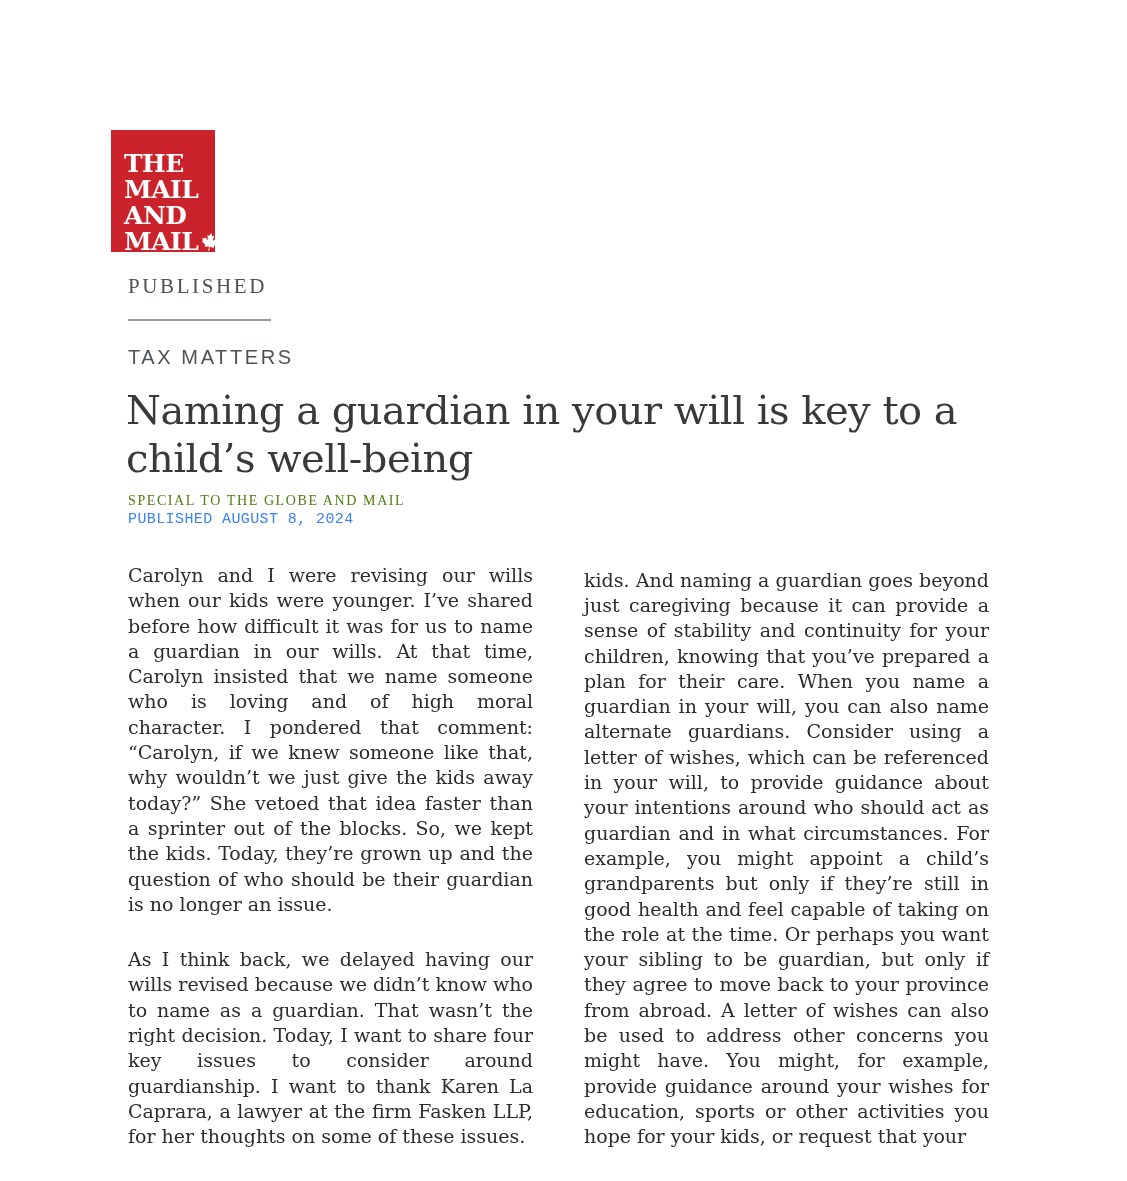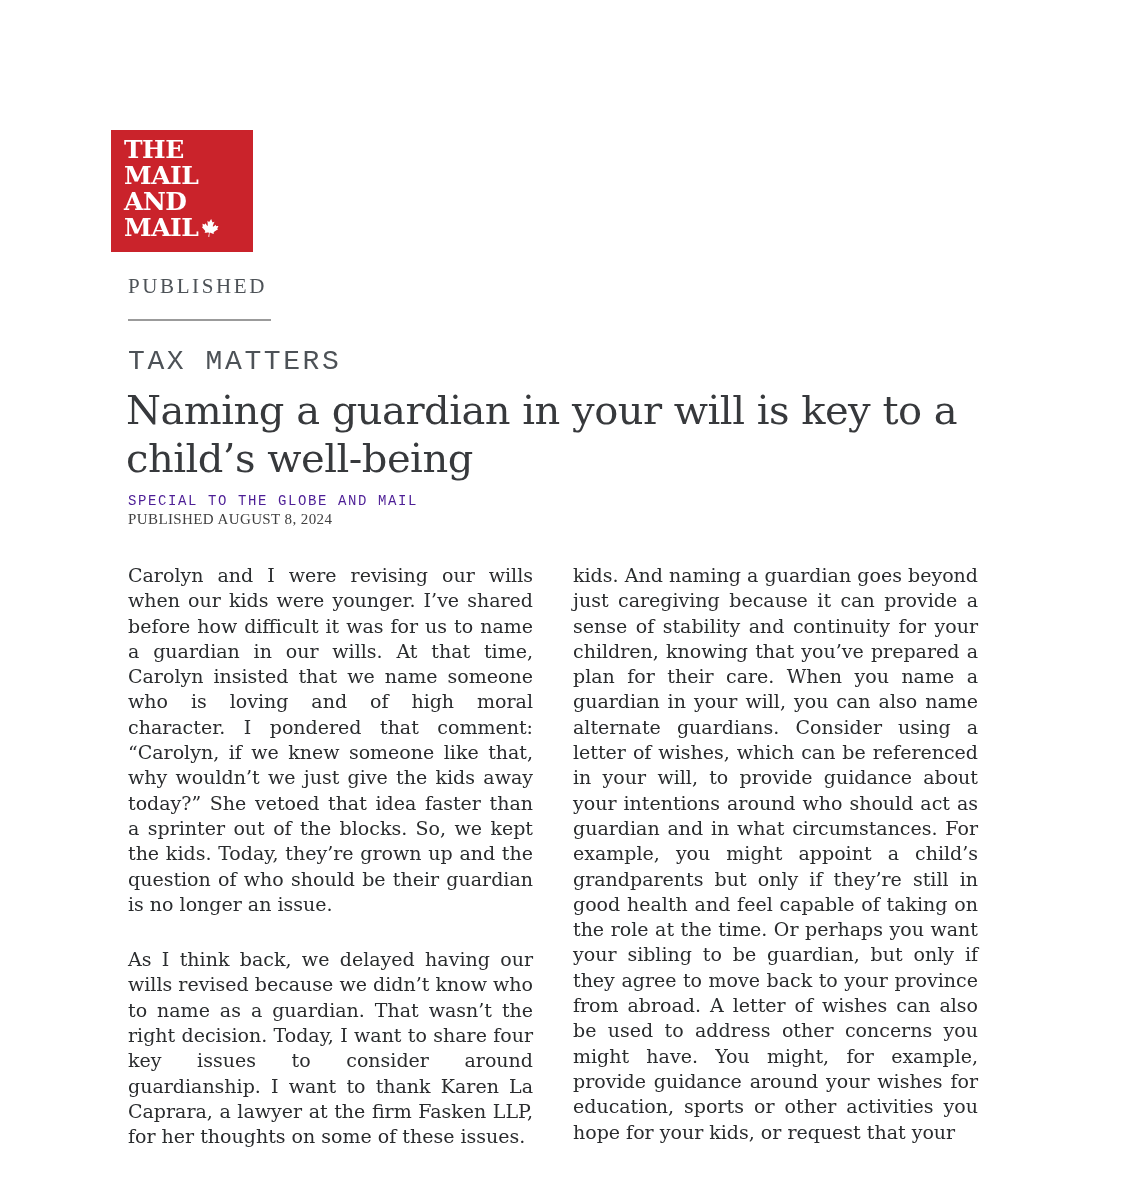--- a/index.html
+++ b/index.html
@@ -6,24 +6,24 @@
   .page{
     position:relative;
     width:1127px;height:1181px;
     background:#ffffff;
     overflow:hidden;
     font-family:"DejaVu Serif","Liberation Serif",serif;
   }
   
   .logo{
     position:absolute;left:111px;top:130px;
-    width:142px;height:122px;
+    width:104px;height:122px;
     background:#CA232B;
     box-sizing:border-box;
-    padding:7px 6px 0 13px;
+    padding:21px 6px 0 13px;
     display:block;text-decoration:none;
     cursor:pointer;
   }
   .logo-line{
     font-family:"DejaVu Serif","Liberation Serif",serif;
     font-weight:bold;
     font-size:25px;line-height:26px;
     letter-spacing:-0.5px;
     color:#ffffff;
     white-space:nowrap;
@@ -35,52 +35,52 @@
     font-family:"Liberation Serif",serif;
     font-size:21px;letter-spacing:2.6px;
     color:#4d5257;white-space:nowrap;
   }
   .divider{
     position:absolute;left:128px;top:319px;
     width:143px;height:2px;background:#9b9b9b;
   }
   .kicker{
     position:absolute;left:128px;top:346px;
-    font-family:Liberation Mono, monospace;
-    font-size:28px;letter-spacing:2.6px;
+    font-family:Liberation Sans, sans-serif;
+    font-size:20px;letter-spacing:2.6px;
     color:#4d5257;white-space:nowrap;
   }
   
   .headline{
     position:absolute;left:126px;top:386px;
     width:845px;margin:0;
     font-family:"DejaVu Serif","Liberation Serif",serif;
     font-weight:normal;
     font-size:40px;line-height:48px;
     letter-spacing:-0.5px;
     color:#37393c;
   }
   
   .meta-attribution{
     position:absolute;left:128px;top:493px;
-    font-family:Liberation Mono, monospace;
+    font-family:Liberation Serif, serif;
     font-size:14px;letter-spacing:1.6px;
-    color:#4c1d95;white-space:nowrap;
+    color:#4d7c0f;white-space:nowrap;
   }
   .meta-published{
     position:absolute;left:128px;top:511px;
-    font-family:Liberation Serif, serif;
+    font-family:Liberation Mono, monospace;
     font-size:15px;letter-spacing:0.4px;
-    color:#404040;white-space:nowrap;
+    color:#3b82f6;white-space:nowrap;
   }
   
   .columns{
     position:absolute;left:128px;top:563px;
     width:876px;
-    display:flex;gap:40px;
+    display:flex;gap:51px;align-items:flex-end;
   }
   .col{
     width:405px;
     font-size:19px;line-height:25.3px;
     color:#2a2c2e;
     text-align:justify;
   }
   .col p{margin:0 0 30px 0;}
   .col p:last-child{margin-bottom:0;}
 </style>

